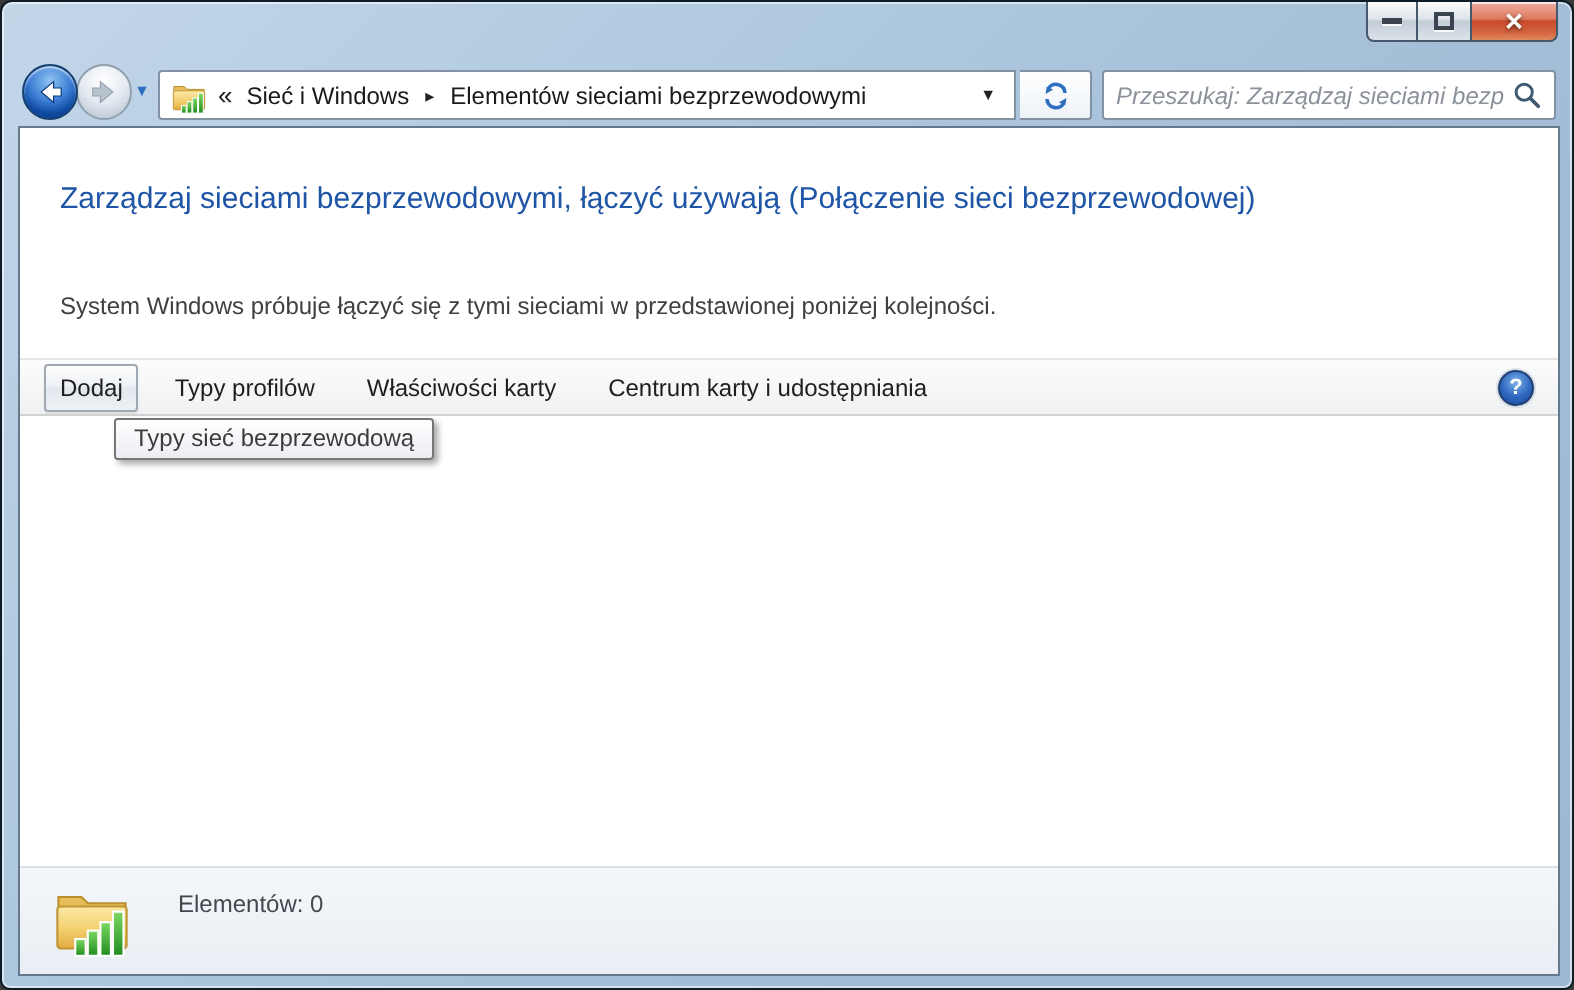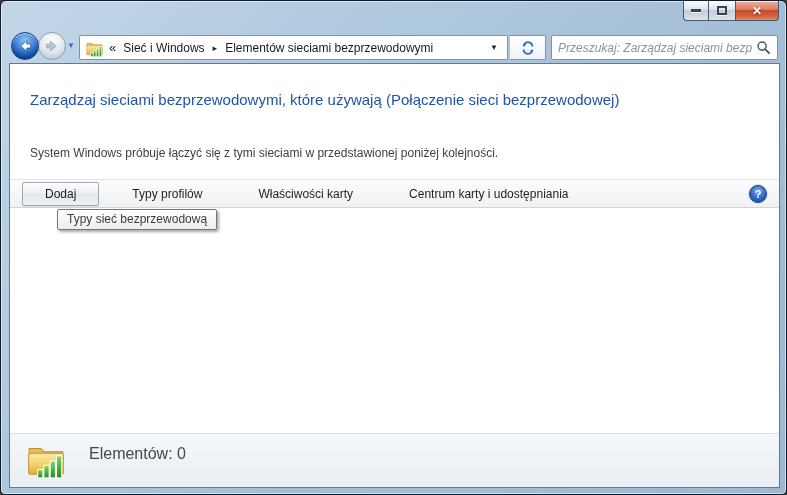--- a/index.html
+++ b/index.html
@@ -66,21 +66,21 @@
     background:#fff; border:1px solid #64798c;
   }
   .page-title { position:absolute; left:20px; top:27px; font-size:15px; color:#1f55a6; }
   .page-desc  { position:absolute; left:20px; top:82px; font-size:12px; color:#404040; }
   .toolbar {
     position:absolute; left:0; top:115px; width:100%; height:29px;
     background:linear-gradient(#fcfcfd,#f0f1f2);
     border-top:1px solid #e6e6e6; border-bottom:1px solid #d4d4d4;
     display:flex; align-items:center; padding-left:12px; font-size:12px; color:#1e1e1e;
   }
-  .tb-item { padding:4px 22px; margin-right:10px; white-space:nowrap; cursor:pointer; border:1px solid transparent; }
+  .tb-item { padding:4px 7px; margin-right:10px; white-space:nowrap; cursor:pointer; border:1px solid transparent; }
   .tb-item.hovered {
     border:1px solid #9fa9b4; border-radius:2px;
     background:linear-gradient(#fdfdfe,#eef1f5 45%,#e3e8ee 50%,#edf1f6);
     box-shadow:0 1px 1px rgba(0,0,0,.08);
   }
   .help-btn {
     position:absolute; right:12px; top:5px; width:18px; height:18px; border-radius:50%;
     background:radial-gradient(circle at 50% 32%, #7fb0e8 0%, #2e67c0 55%, #1c4a96 100%);
     border:1px solid #1e3f70; box-shadow:0 0 0 1px rgba(210,220,230,.9);
     color:#fff; font-size:11px; font-weight:bold; display:flex; align-items:center; justify-content:center;
@@ -90,21 +90,21 @@
     position:absolute; left:47px; top:145px; padding:2px 9px 3px;
     background:linear-gradient(#ffffff,#ecedf3); border:1px solid #767676; border-radius:2px;
     box-shadow:2px 2px 3px rgba(0,0,0,.35); font-size:12px; color:#3c3c3c; white-space:nowrap;
   }
   
   .statusbar {
     position:absolute; left:0; bottom:0; width:100%; height:54px;
     background:linear-gradient(#f4f7fa,#e9eef4); border-top:1px solid #d9e0e7;
   }
   .status-icon { position:absolute; left:15px; top:5px; }
-  .status-text { position:absolute; left:79px; top:11px; font-size:16px; color:#43474e; }
+  .status-text { position:absolute; left:79px; top:11px; font-size:12px; color:#43474e; }
 </style>
 </head>
 <body>
 
 <svg width="0" height="0" style="position:absolute" aria-hidden="true">
   <defs>
     <linearGradient id="foldG" x1="0" y1="0" x2="0" y2="1">
       <stop offset="0" stop-color="#fce9a6"></stop>
         <stop offset="0.55" stop-color="#f3cf6e"></stop>
         <stop offset="1" stop-color="#e2ab3f"></stop>
@@ -174,21 +174,21 @@
 
   <div class="search-box">
     <input type="text" value="" placeholder="Przeszukaj: Zarządzaj sieciami bezprz..." style="">
     <svg width="15" height="15" viewBox="0 0 16 16">
       <circle cx="6.5" cy="6.5" r="4.3" fill="none" stroke="#3f5a73" stroke-width="1.6"></circle>
       <line x1="10" y1="10" x2="14" y2="14" stroke="#3f5a73" stroke-width="2" stroke-linecap="round"></line>
     </svg>
   </div>
 
   <div class="panel">
-    <div class="page-title">Zarządzaj sieciami bezprzewodowymi, które używają (Połączenie sieci bezprzewodowej)</div>
+    <div class="page-title">Zarządzaj sieciami bezprzewodowymi, łączyć używają (Połączenie sieci bezprzewodowej)</div>
     <div class="page-desc">System Windows próbuje łączyć się z tymi sieciami w przedstawionej poniżej kolejności.</div>
 
     <div class="toolbar">
       <span class="tb-item hovered">Dodaj</span>
       <span class="tb-item">Typy profilów</span>
       <span class="tb-item">Właściwości karty</span>
       <span class="tb-item">Centrum karty i udostępniania</span>
       <div class="help-btn">
         <span>?</span>
       </div>

